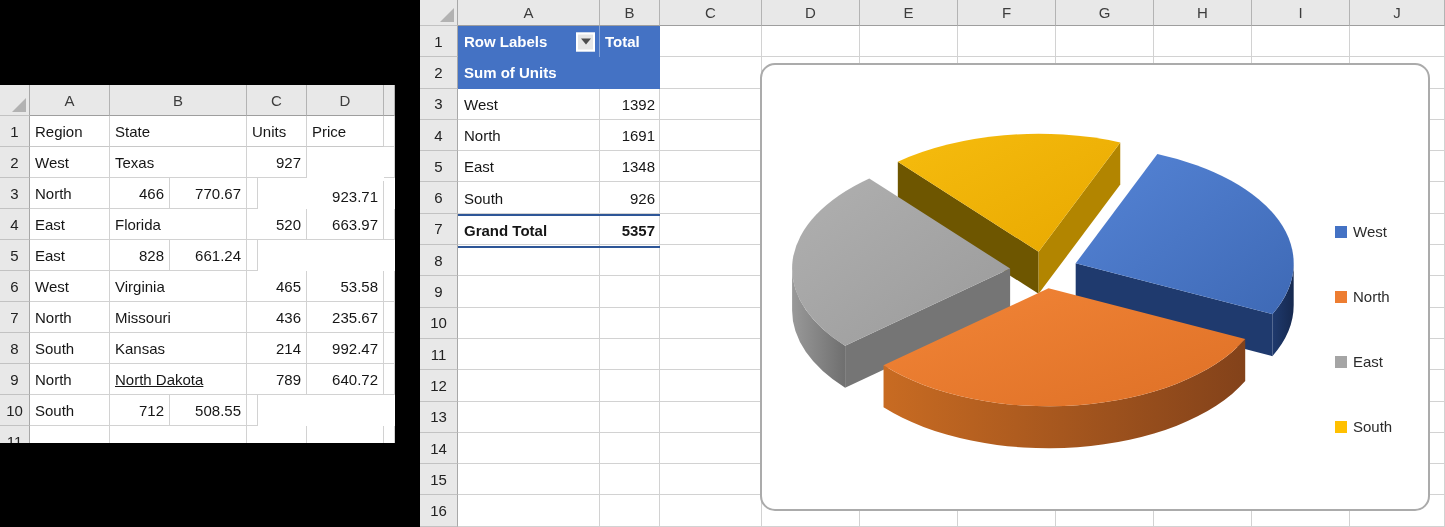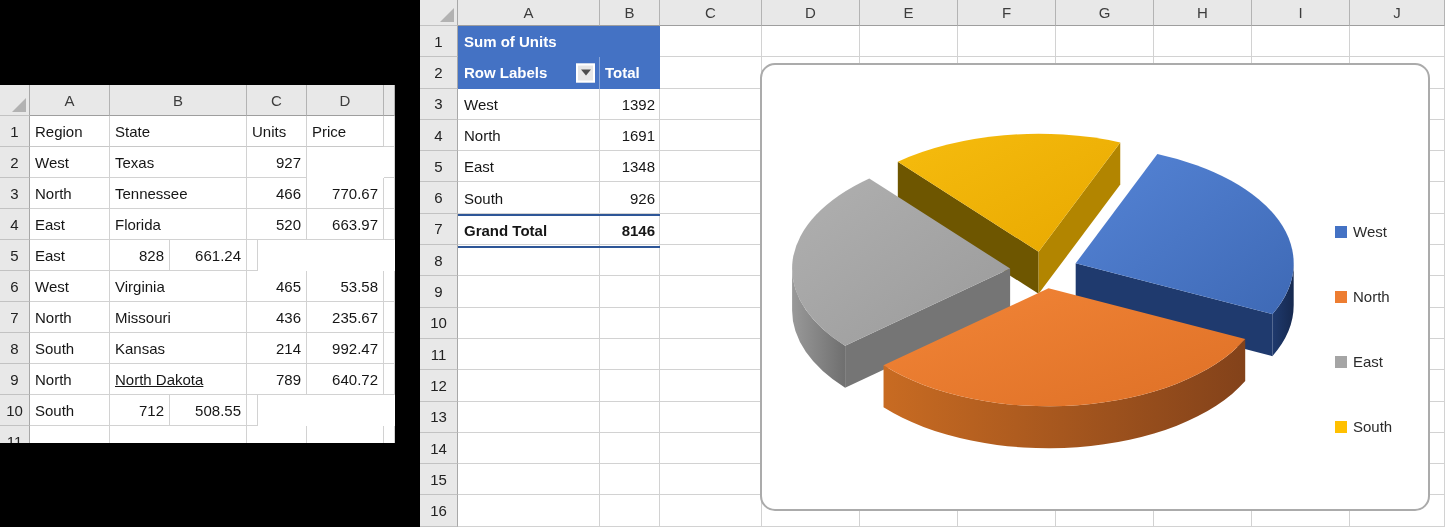--- a/index.html
+++ b/index.html
@@ -78,21 +78,20 @@
         <div class="gut" style="width: 30px; height: 31px;">2</div>
         <div class="cell txt" style="width: 80px; height: 31px;">West</div>
         <div class="cell txt" style="width: 137px; height: 31px;">Texas</div>
         <div class="cell num" style="width: 60px; height: 31px;">927</div>
         <div class="cell num" style="width: 77px; height: 31px; margin-top: 34px;">923.71</div>
         <div class="cell" style="width: 11px; height: 31px;"></div>
       </div>
       <div class="srow" style="height: 31px;">
         <div class="gut" style="width: 30px; height: 31px;">3</div>
         <div class="cell txt" style="width: 80px; height: 31px;">North</div>
-        <div class="cell txt" style="width: 137px; height: 31px;">Tennessee</div>
         <div class="cell num" style="width: 60px; height: 31px;">466</div>
         <div class="cell num" style="width: 77px; height: 31px;">770.67</div>
         <div class="cell" style="width: 11px; height: 31px;"></div>
       </div>
       <div class="srow" style="height: 31px;">
         <div class="gut" style="width: 30px; height: 31px;">4</div>
         <div class="cell txt" style="width: 80px; height: 31px;">East</div>
         <div class="cell txt" style="width: 137px; height: 31px;">Florida</div>
         <div class="cell num" style="width: 60px; height: 31px;">520</div>
         <div class="cell num" style="width: 77px; height: 31px;">663.97</div>
@@ -376,49 +375,49 @@
           <div class="cell" style="width: 98px; height: 31.3px;"></div>
           <div class="cell" style="width: 98px; height: 31.3px;"></div>
           <div class="cell" style="width: 98px; height: 31.3px;"></div>
           <div class="cell" style="width: 98px; height: 31.3px;"></div>
           <div class="cell" style="width: 98px; height: 31.3px;"></div>
           <div class="cell" style="width: 95px; height: 31.3px;"></div>
         </div>
       </div>
 
     <div class="pivot" style="left:38px;top:26px;width:202px;">
-      <div class="p-row p-title" style="height: 31.3px; background: rgb(68, 114, 196);">Sum of Units</div>
       <div class="p-row p-blue" style="height: 31.3px; background: rgb(68, 114, 196);">
         <div class="p-a" style="border-right:1px solid rgba(255,255,255,0.35);">
           <span>Row Labels</span>
           <span class="dd">
             <span class="dd-arrow"></span>
           </span>
         </div>
         <div class="p-b" style="padding-left:5px;">Total</div>
       </div>
+      <div class="p-row p-title" style="height: 31.3px; background: rgb(68, 114, 196);">Sum of Units</div>
       <div class="p-row p-data" style="height:31.3px;">
         <div class="p-a">West</div>
         <div class="p-b">1392</div>
       </div>
       <div class="p-row p-data" style="height:31.3px;">
         <div class="p-a">North</div>
         <div class="p-b">1691</div>
       </div>
       <div class="p-row p-data" style="height:31.3px;">
         <div class="p-a">East</div>
         <div class="p-b">1348</div>
       </div>
       <div class="p-row p-data" style="height:31.3px;">
         <div class="p-a">South</div>
         <div class="p-b">926</div>
       </div>
       <div class="p-row p-grand" style="height: 34px; border-top: 2px solid rgb(46, 86, 151); border-bottom: 2.5px solid rgb(46, 86, 151);">
         <div class="p-a">Grand Total</div>
-        <div class="p-b">8146</div>
+        <div class="p-b">5357</div>
       </div>
     </div>
 
     <div class="chartbox" style="left:340px;top:63px;width:670px;height:448px;">
       <svg id="pieSvg" width="666" height="444" viewBox="0 0 666 444">
           <defs>
             <linearGradient id="top-south" x1="0" y1="0" x2="1" y2="1">
               <stop offset="0" stop-color="#F6BC0E"></stop>
               <stop offset="1" stop-color="#E8A800"></stop>
             </linearGradient>

